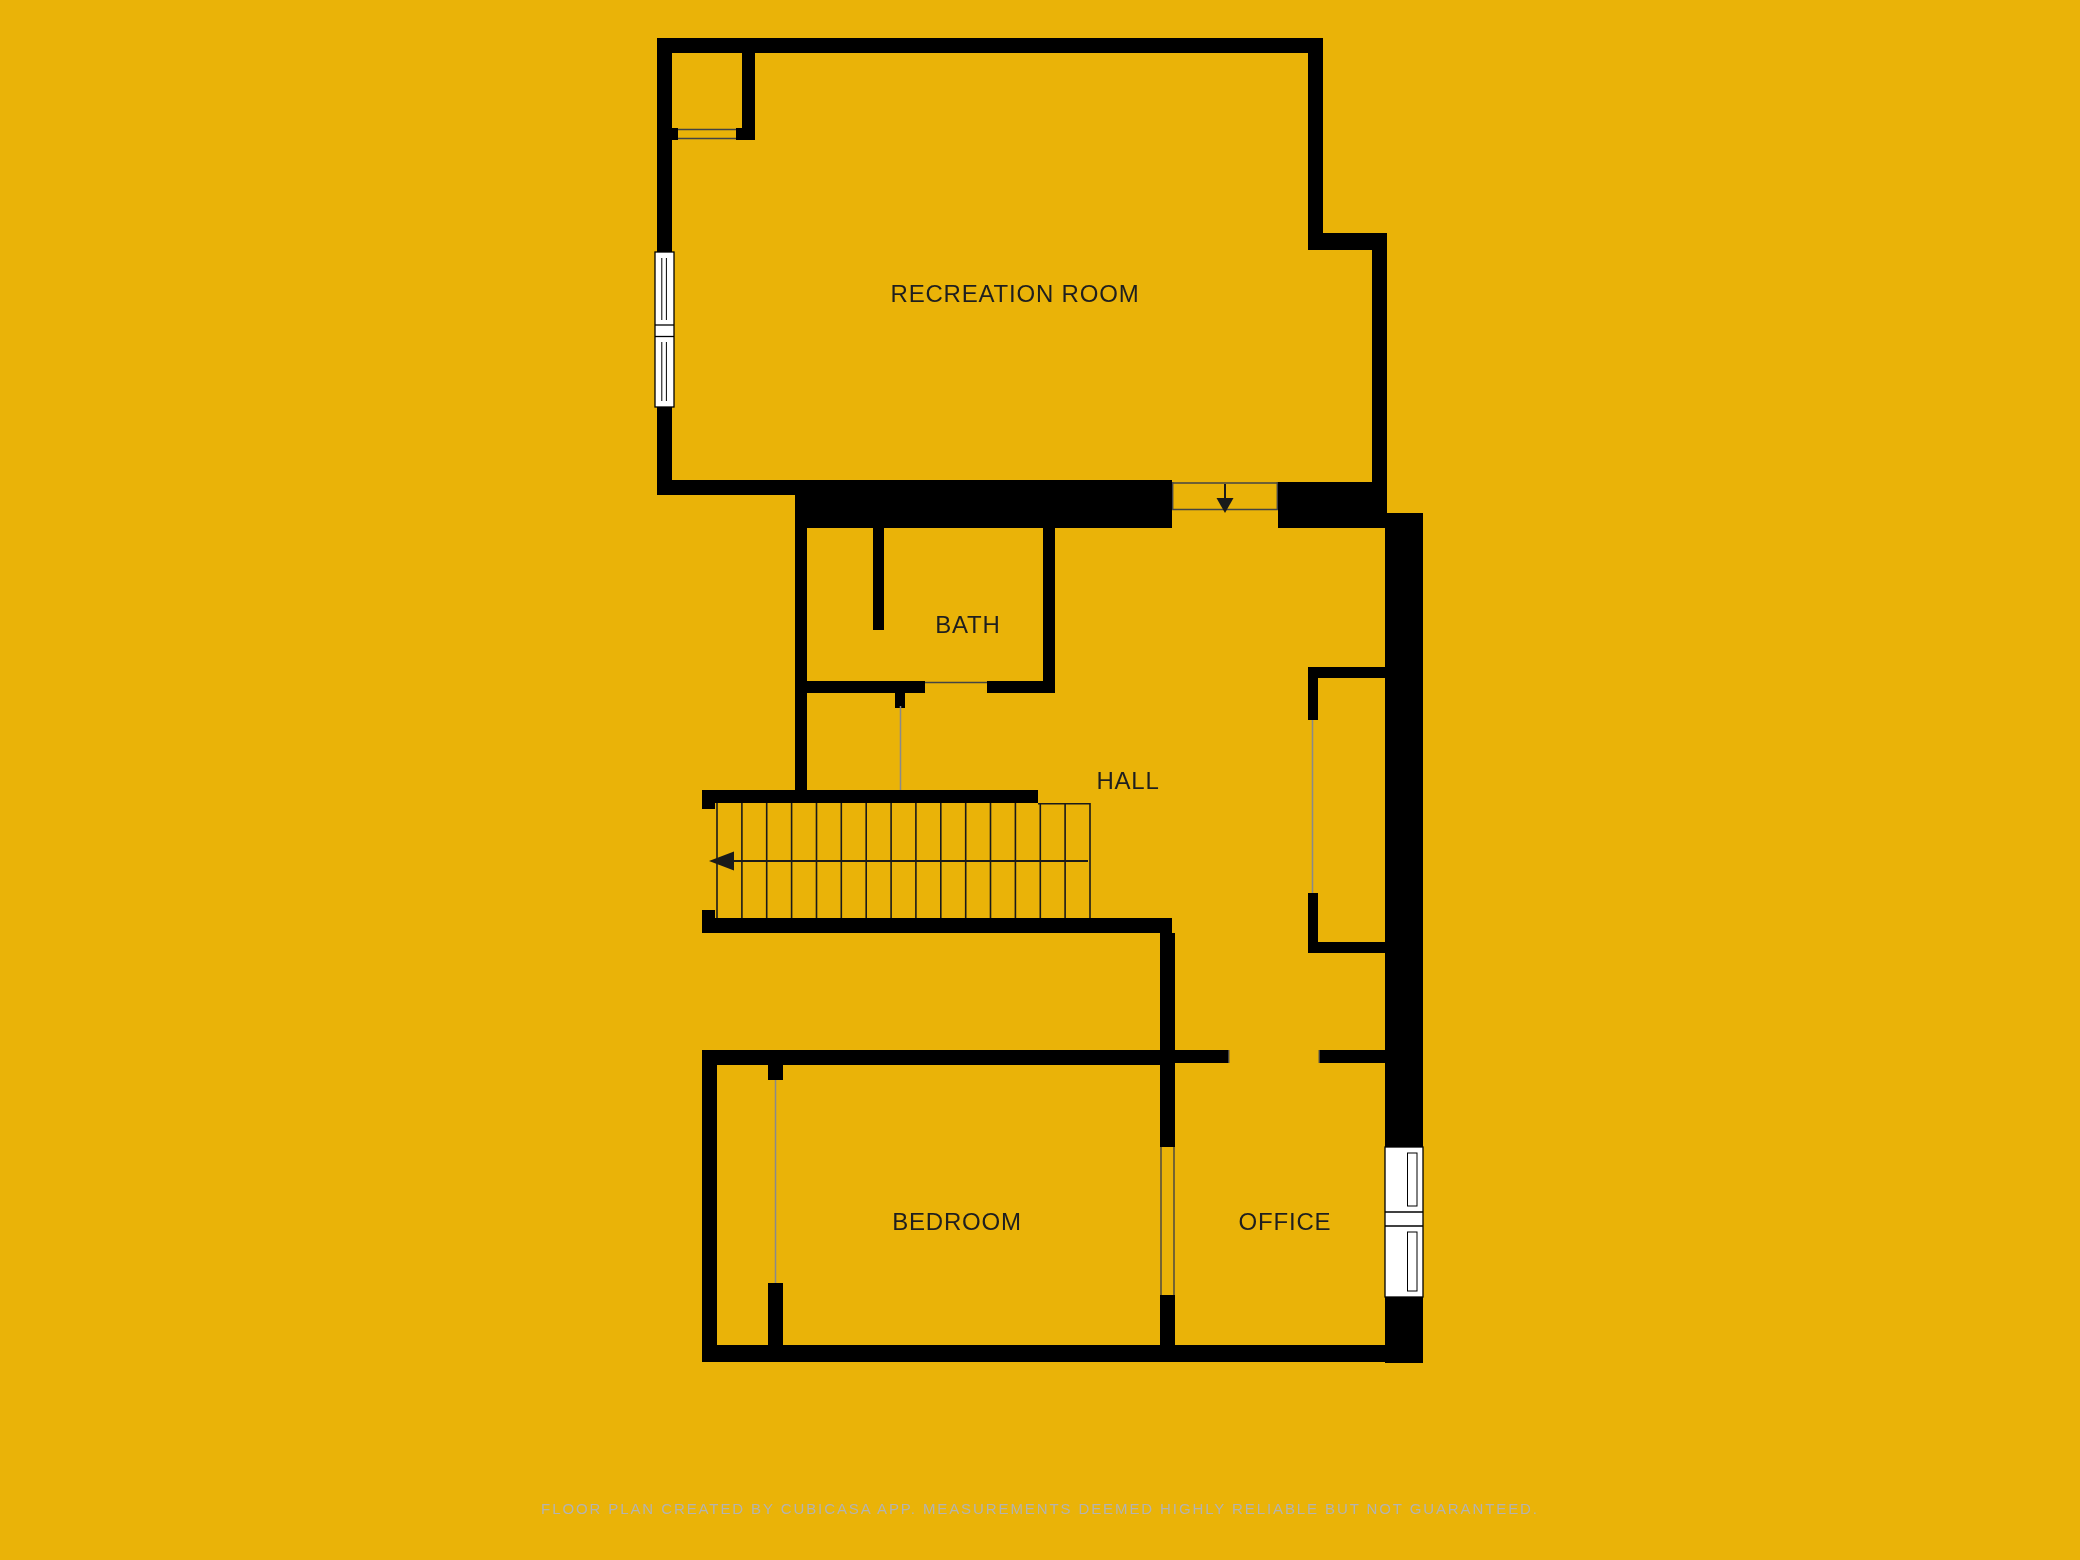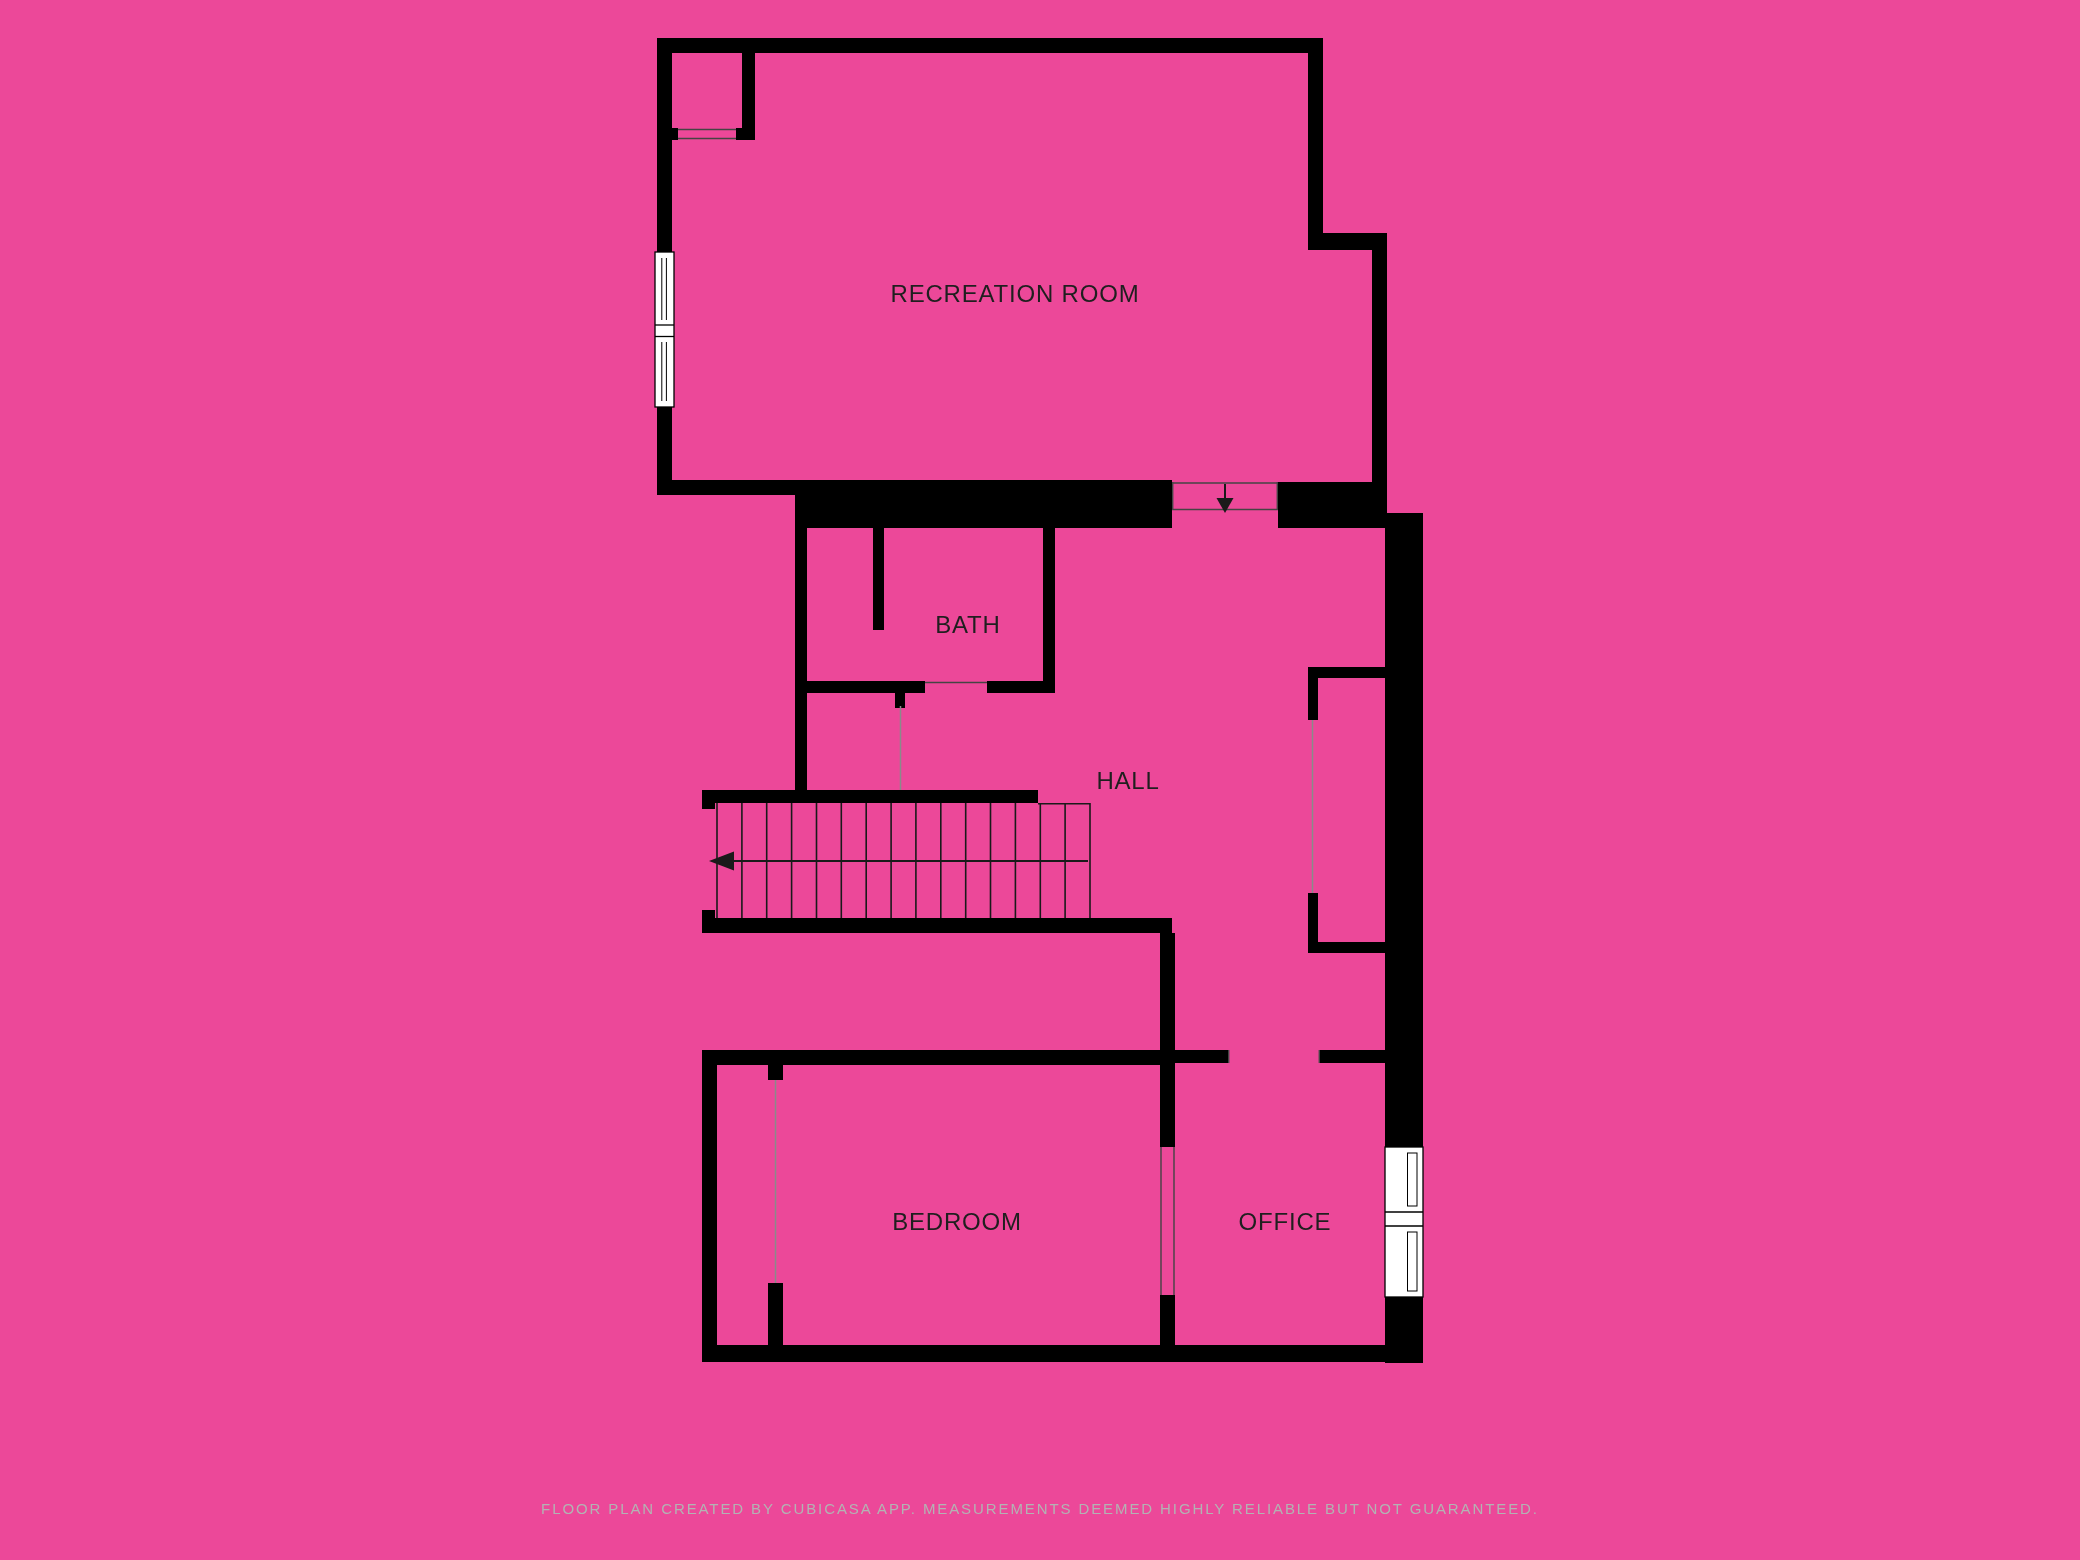--- a/index.html
+++ b/index.html
@@ -1,16 +1,16 @@
 <!DOCTYPE html>
 <html><head>
 <meta charset="utf-8">
 <style>
   html,body{margin:0;padding:0;background:#ffffff;}
-  .canvas{position:relative;width:2080px;height:1560px;background:#ec4899;overflow:hidden;
+  .canvas{position:relative;width:2080px;height:1560px;background:#eab308;overflow:hidden;
           font-family:"Liberation Sans", sans-serif;}
   svg{position:absolute;left:0;top:0;}
   .room-label{font-family:"Liberation Sans", sans-serif;font-size:24px;letter-spacing:0.8px;
               fill:#1f1f1f;text-anchor:middle;}
   .footer-label{font-family:"Liberation Sans", sans-serif;font-size:15px;letter-spacing:1.9px;
               fill:#b3b3b3;text-anchor:middle;}
 </style>
 </head>
 <body>
 

